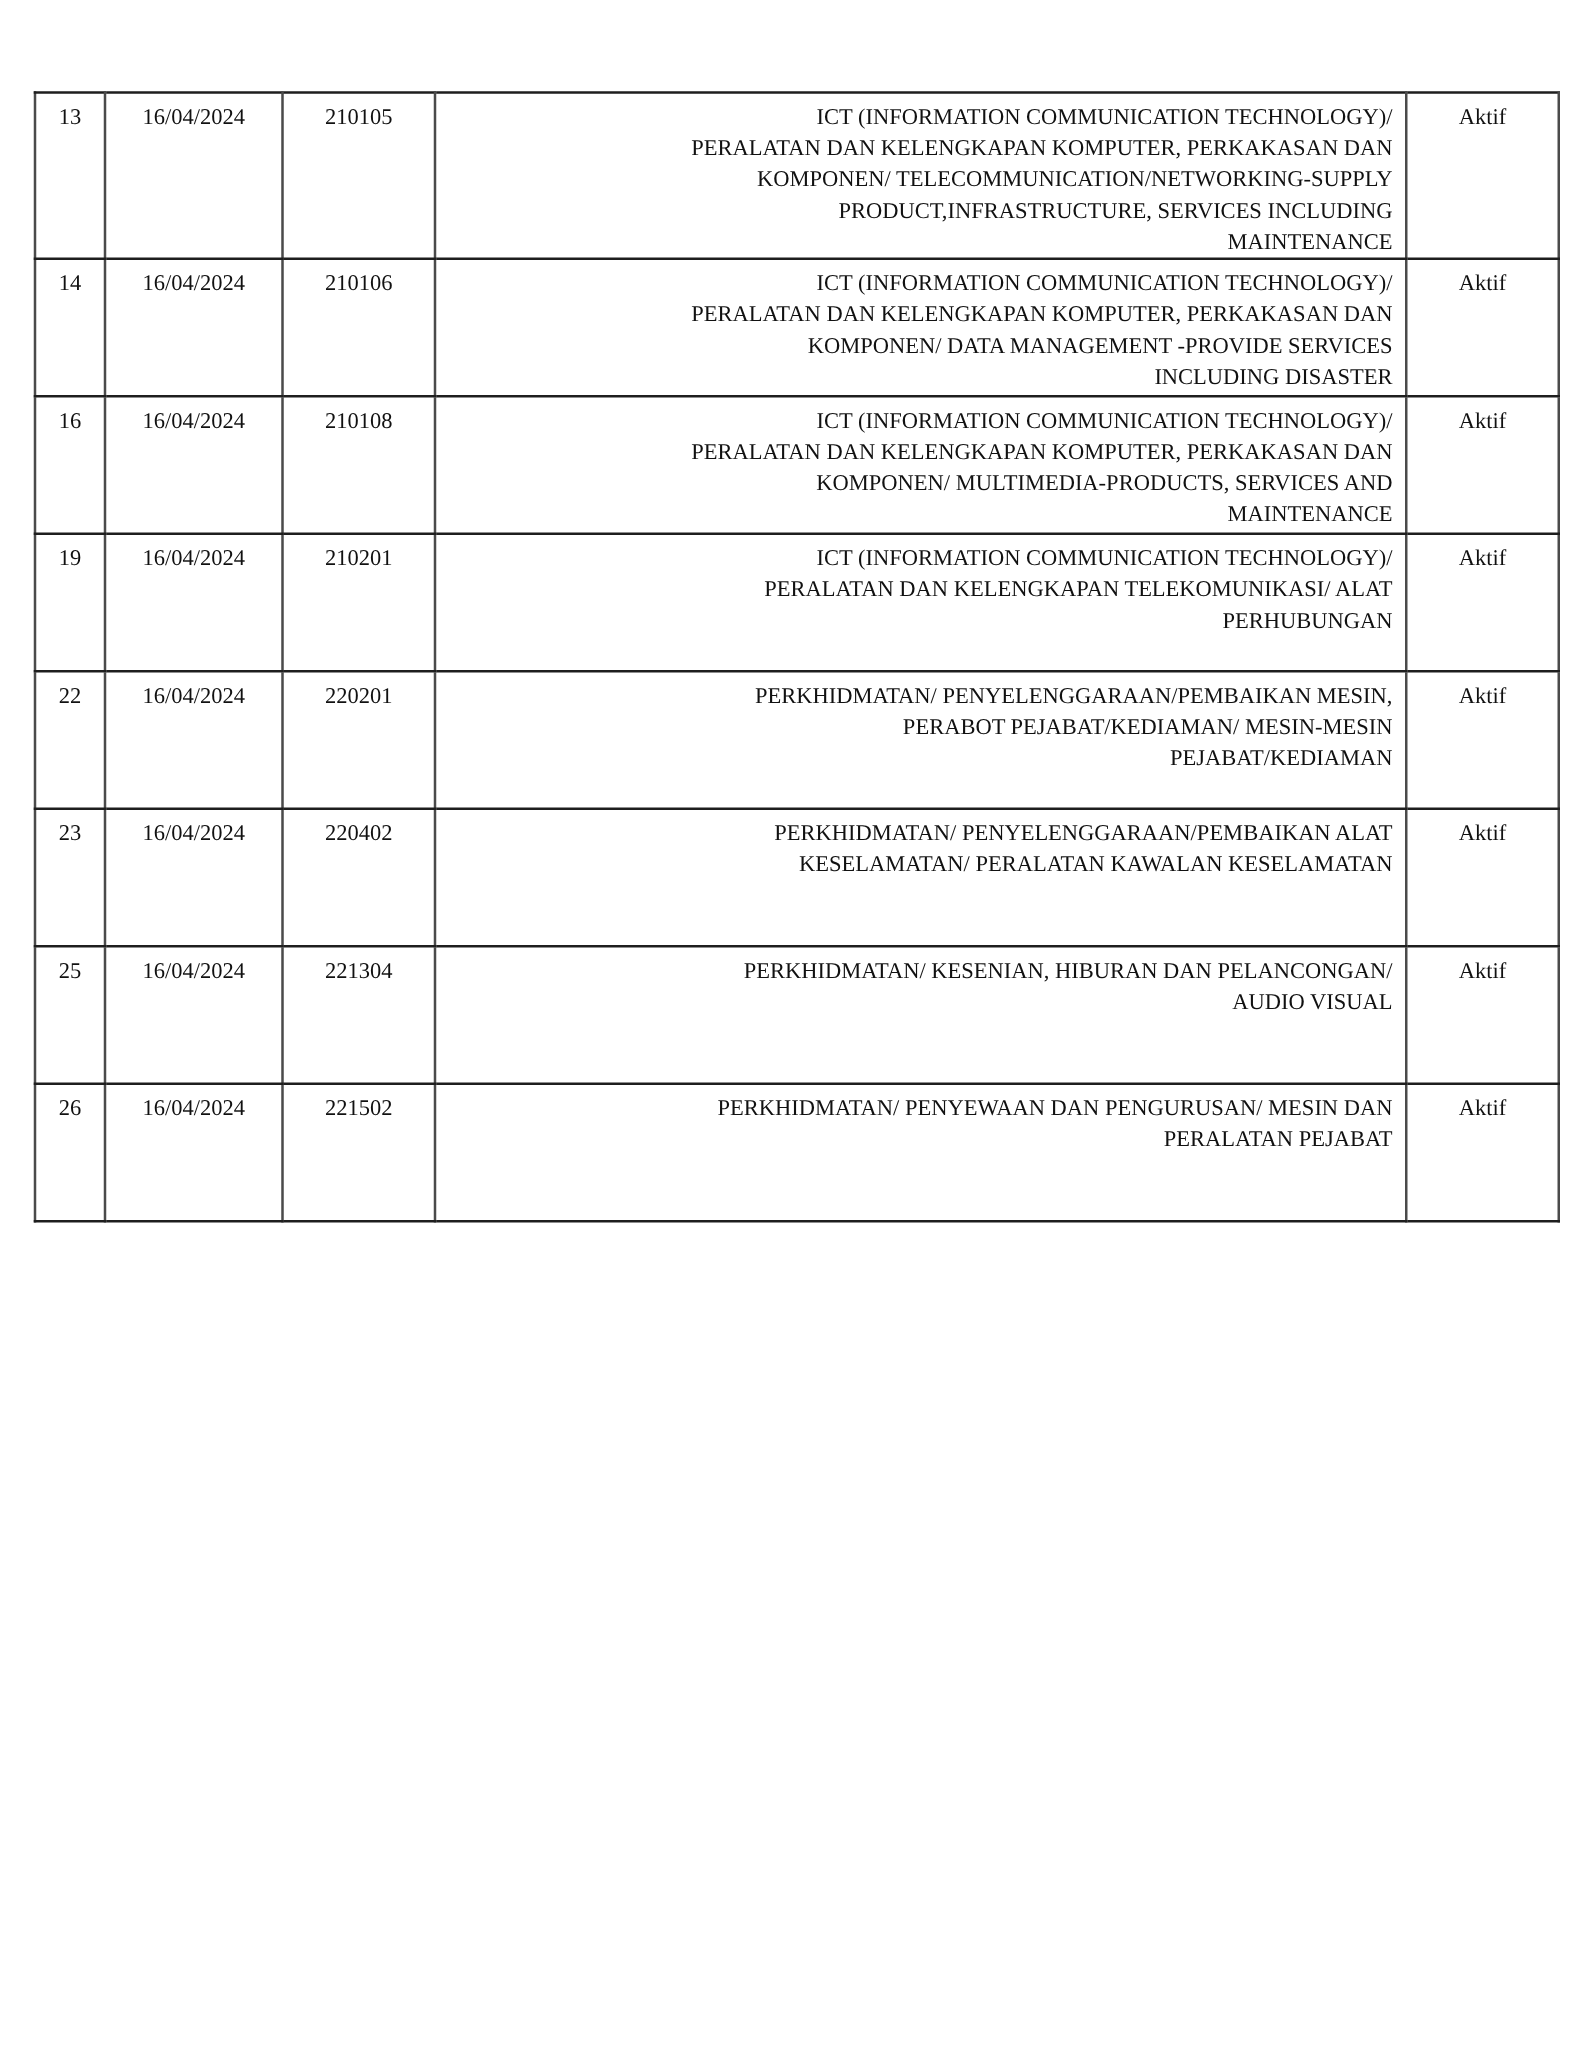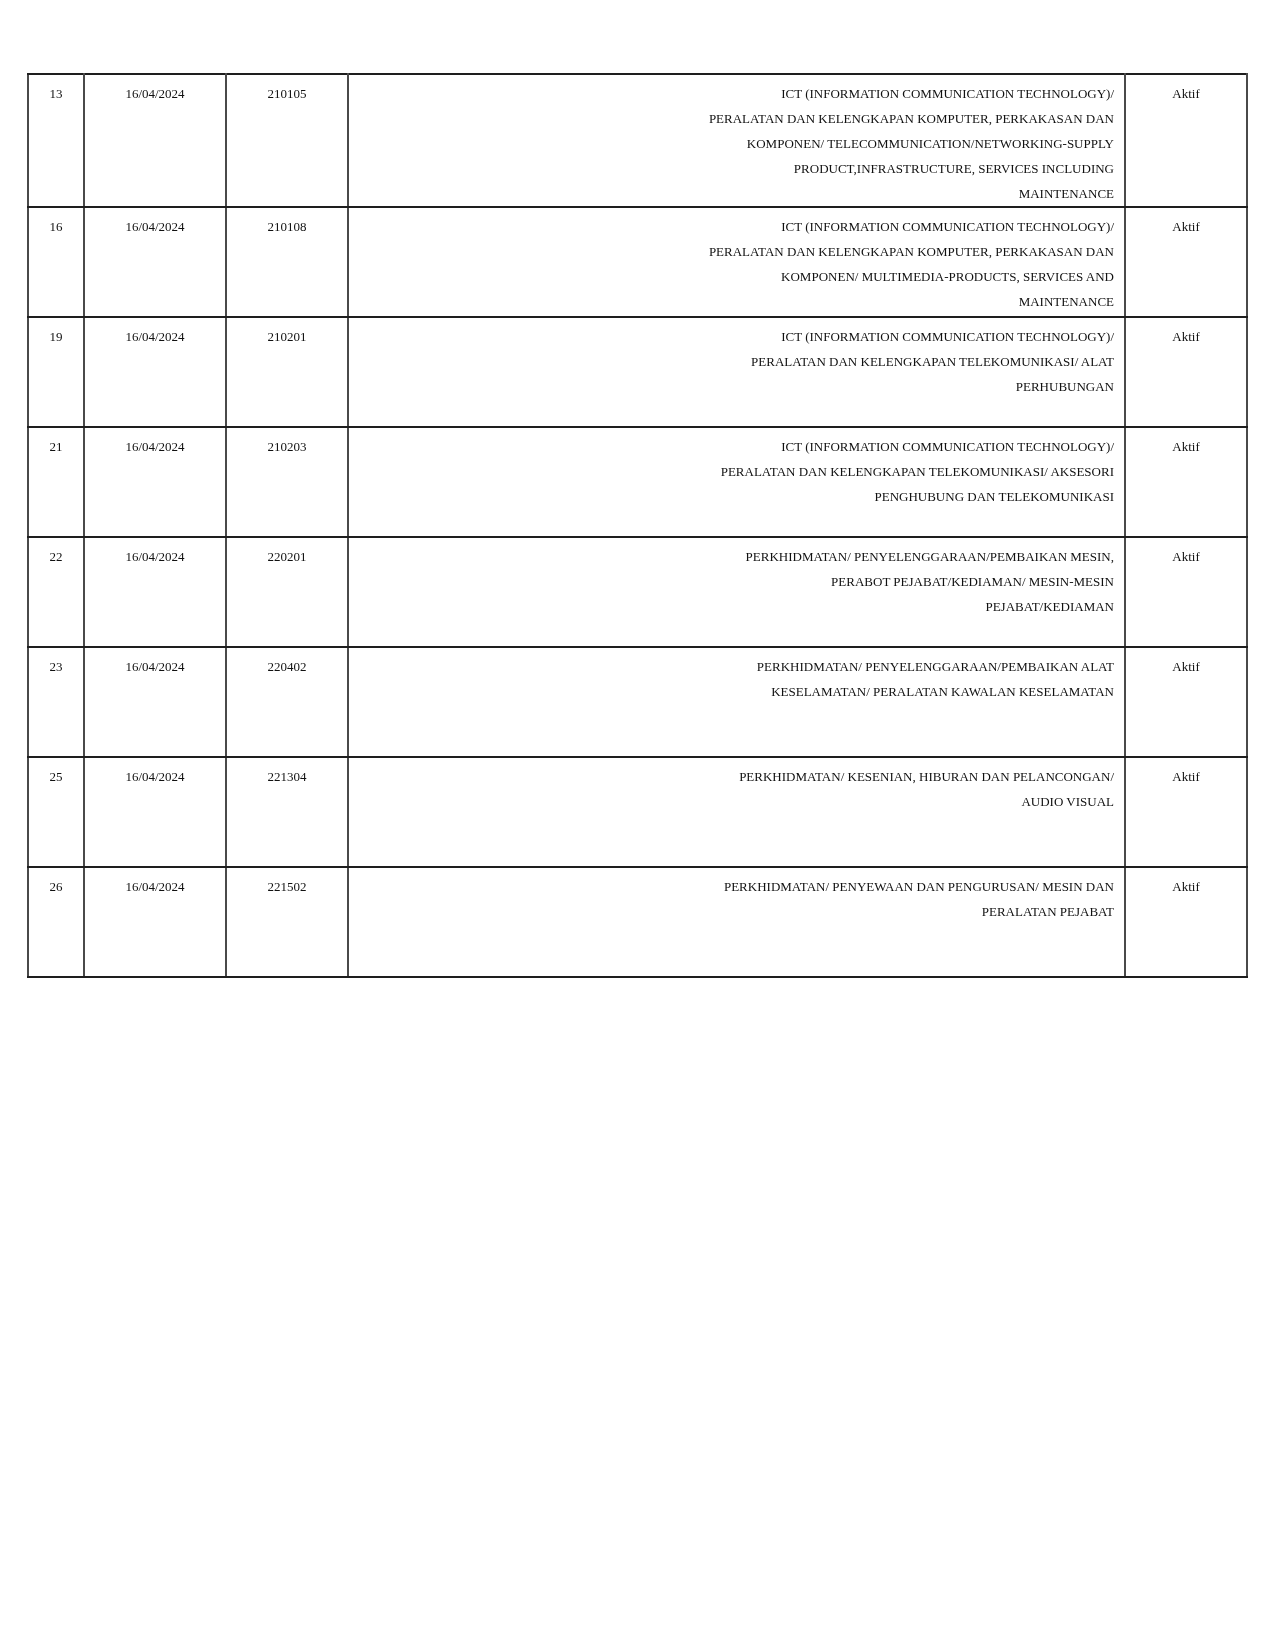--- a/index.html
+++ b/index.html
@@ -16,21 +16,21 @@
     font-family: "Liberation Serif", "DejaVu Serif", serif;
     color: #111111;
   }
   table.doc-table {
     position: absolute;
     left: 27px;
     top: 73px;
     border-collapse: collapse;
     table-layout: fixed;
     width: 1219px;
-    font-size: 13px;
+    font-size: 18px;
     line-height: 25px;
     padding-left: 11px;
   }
   col.c-no     { width: 56px;  }
   col.c-date   { width: 142px; }
   col.c-code   { width: 122px; }
   col.c-desc   { width: 777px; }
   col.c-status { width: 122px; }
   table.doc-table td {
     border: 2px solid #4a4a4a;
@@ -66,45 +66,46 @@
         <td>16/04/2024</td>
         <td>210105</td>
         <td class="desc">ICT (INFORMATION COMMUNICATION TECHNOLOGY)/
 PERALATAN DAN KELENGKAPAN KOMPUTER, PERKAKASAN DAN
 KOMPONEN/ TELECOMMUNICATION/NETWORKING-SUPPLY
 PRODUCT,INFRASTRUCTURE, SERVICES INCLUDING
 MAINTENANCE</td>
         <td>Aktif</td>
       </tr>
       <tr>
+        <td>14</td>
+        <td>16/04/2024</td>
+        <td>210106</td>
+        <td class="desc">ICT (INFORMATION COMMUNICATION TECHNOLOGY)/
+PERALATAN DAN KELENGKAPAN KOMPUTER, PERKAKASAN DAN
+KOMPONEN/ DATA MANAGEMENT -PROVIDE SERVICES
+INCLUDING DISASTER</td>
+        <td>Aktif</td>
+      </tr>
+      <tr>
         <td>16</td>
         <td>16/04/2024</td>
         <td>210108</td>
         <td class="desc">ICT (INFORMATION COMMUNICATION TECHNOLOGY)/
 PERALATAN DAN KELENGKAPAN KOMPUTER, PERKAKASAN DAN
 KOMPONEN/ MULTIMEDIA-PRODUCTS, SERVICES AND
 MAINTENANCE</td>
         <td>Aktif</td>
       </tr>
       <tr>
         <td>19</td>
         <td>16/04/2024</td>
         <td>210201</td>
         <td class="desc">ICT (INFORMATION COMMUNICATION TECHNOLOGY)/
 PERALATAN DAN KELENGKAPAN TELEKOMUNIKASI/ ALAT
 PERHUBUNGAN</td>
-        <td>Aktif</td>
-      </tr>
-      <tr>
-        <td>21</td>
-        <td>16/04/2024</td>
-        <td>210203</td>
-        <td class="desc">ICT (INFORMATION COMMUNICATION TECHNOLOGY)/
-PERALATAN DAN KELENGKAPAN TELEKOMUNIKASI/ AKSESORI
-PENGHUBUNG DAN TELEKOMUNIKASI</td>
         <td>Aktif</td>
       </tr>
       <tr>
         <td>22</td>
         <td>16/04/2024</td>
         <td>220201</td>
         <td class="desc">PERKHIDMATAN/ PENYELENGGARAAN/PEMBAIKAN MESIN,
 PERABOT PEJABAT/KEDIAMAN/ MESIN-MESIN
 PEJABAT/KEDIAMAN</td>
         <td>Aktif</td>

